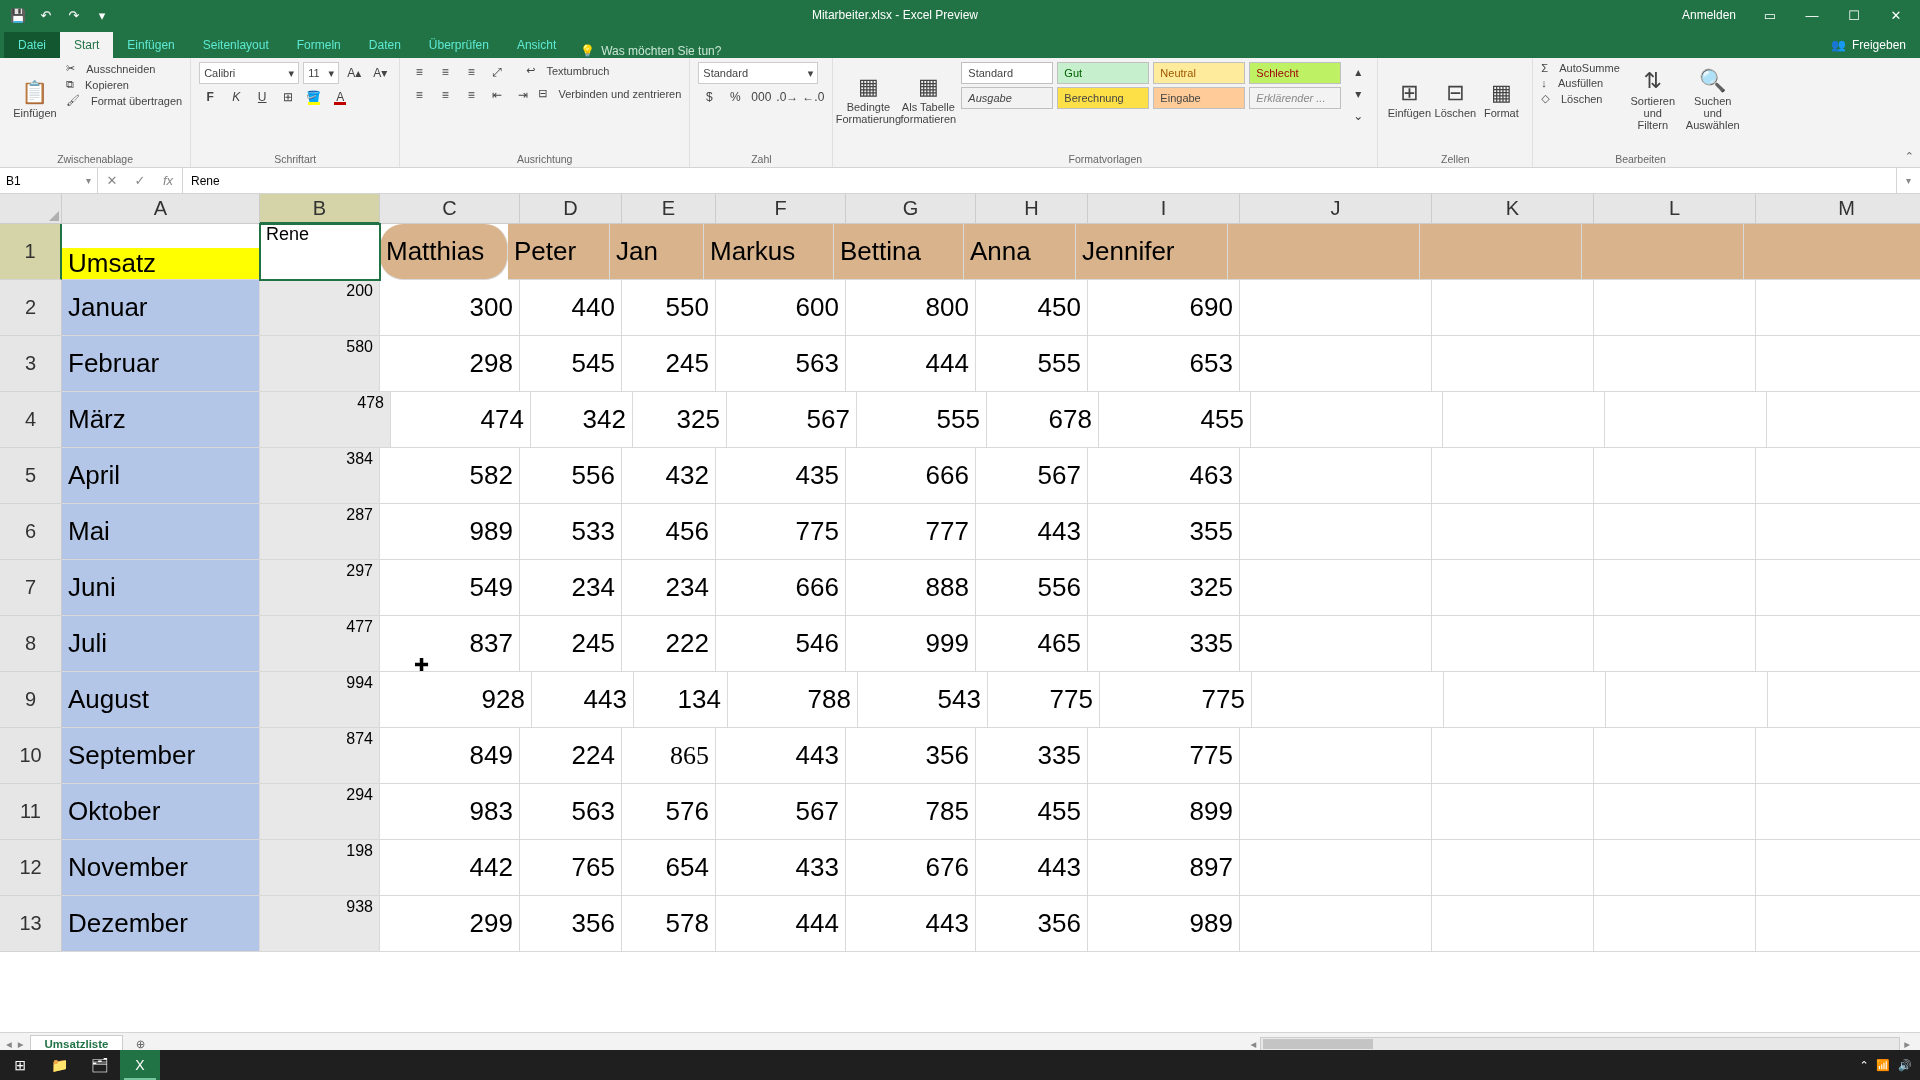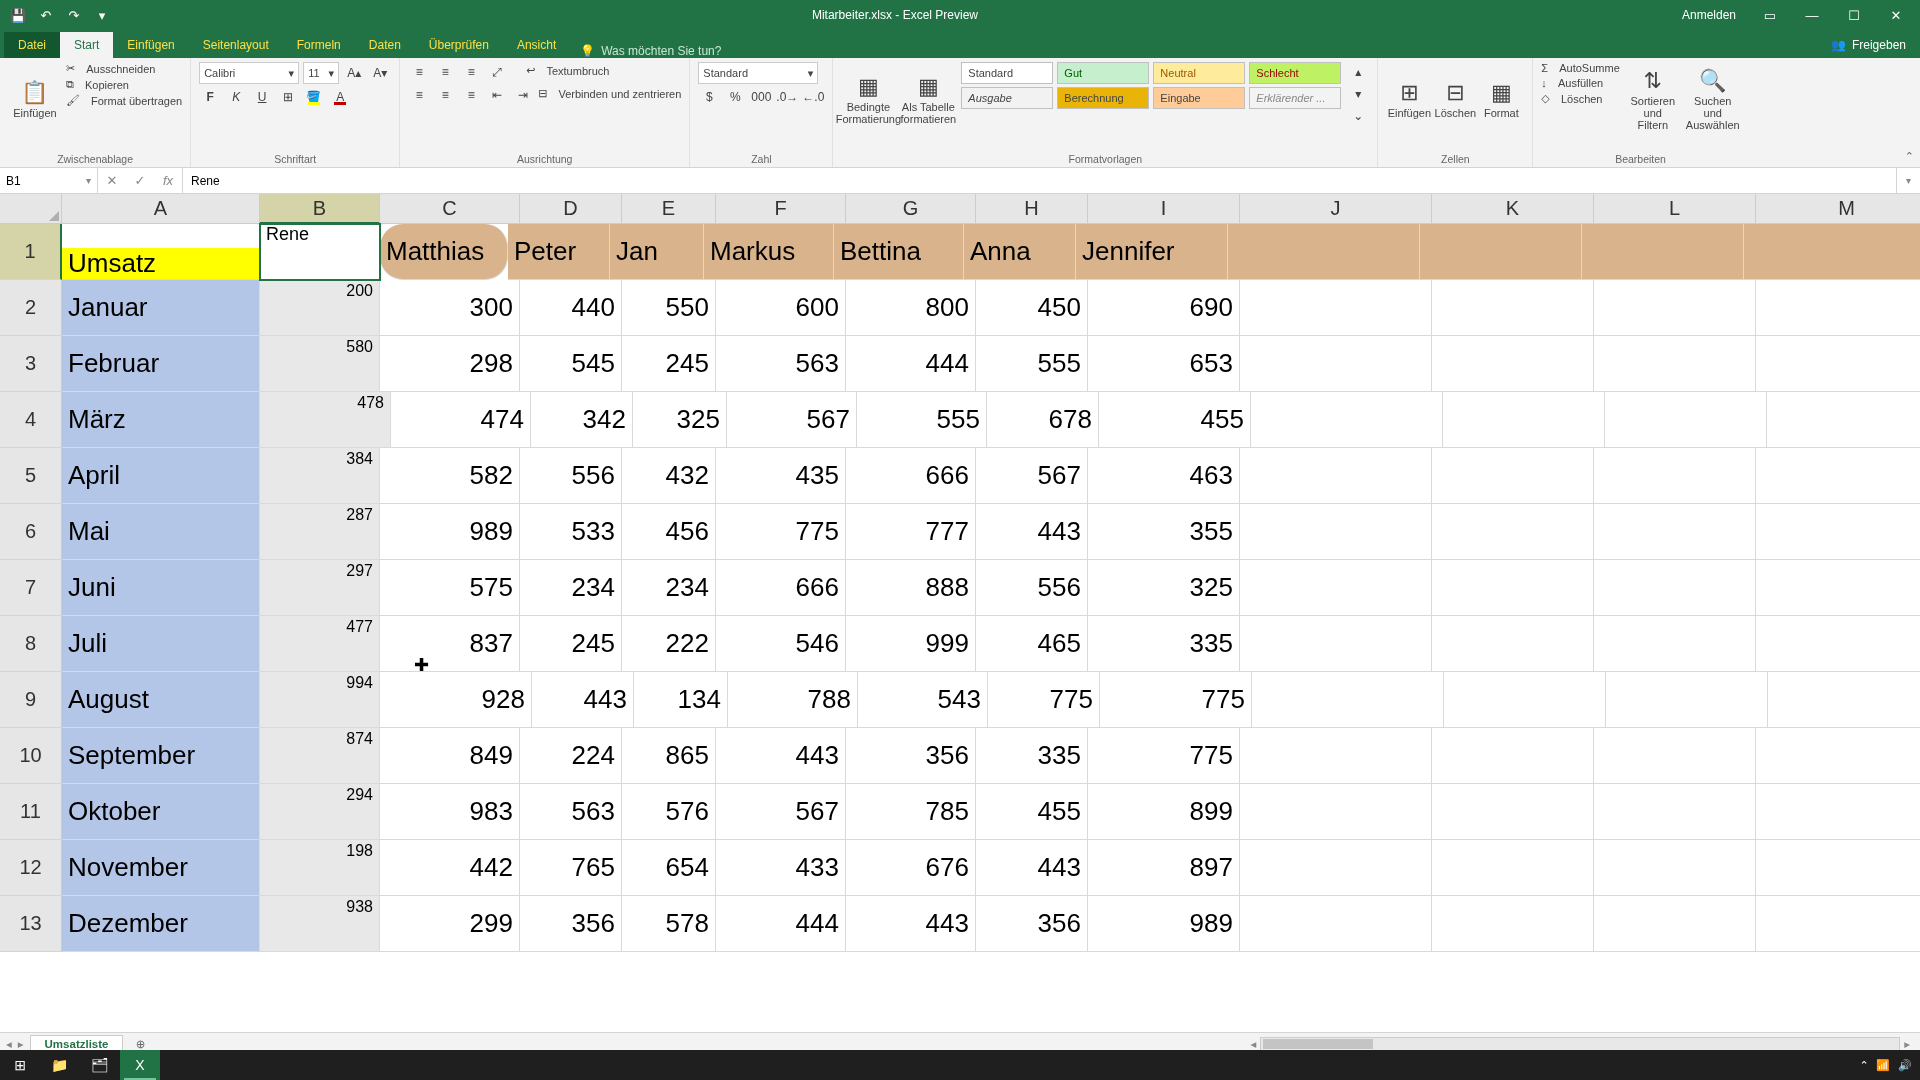--- a/index.html
+++ b/index.html
@@ -9,42 +9,42 @@
 .titlebar { height: 30px; background: #217346; display: flex; align-items: center; color: #fff; font-size: 12px; }
 .titlebar .qat { display: flex; align-items: center; gap: 4px; padding: 0 6px; }
 .titlebar .qat-btn { width: 24px; height: 22px; display: flex; align-items: center; justify-content: center; color: #fff; font-size: 13px; }
 .titlebar .title-center { flex: 1; text-align: center; font-size: 12px; }
 .titlebar .title-right { display: flex; align-items: center; gap: 2px; padding-right: 4px; }
 .titlebar .title-right .tr-btn { width: 40px; height: 28px; display: flex; align-items: center; justify-content: center; font-size: 13px; }
 .titlebar .title-right .signin { padding: 0 12px; font-size: 12px; }
 
 
 .ribbon-tabs { height: 28px; background: #217346; display: flex; align-items: flex-end; padding-left: 4px; }
-.ribbon-tab { padding: 6px 14px; font-size: 12px; color: #fde047; cursor: pointer; }
+.ribbon-tab { padding: 6px 14px; font-size: 12px; color: #5eead4; cursor: pointer; }
 .ribbon-tab.file { background: #12572f; }
 .ribbon-tab.active { background: #f3f3f3; color: #217346; }
 .ribbon-tell { display: flex; align-items: center; gap: 6px; color: #c8e6d2; padding: 0 10px; font-size: 12px; }
 .ribbon-share { margin-left: auto; color: #fff; padding: 6px 14px; font-size: 12px; display: flex; align-items: center; gap: 6px; }
 
 
 .ribbon { height: 110px; background: #f3f3f3; border-bottom: 1px solid #d4d4d4; display: flex; font-size: 11px; color: #444; position: relative; }
 .ribbon-group { border-right: 1px solid #e0e0e0; padding: 4px 8px 2px 8px; display: flex; flex-direction: column; justify-content: space-between; }
 .ribbon-group-label { text-align: center; font-size: 10.5px; color: #666; padding-top: 2px; }
 .rb-row { display: flex; align-items: center; gap: 4px; margin-bottom: 3px; }
 .rb-bigbtn { display: flex; flex-direction: column; align-items: center; justify-content: center; width: 54px; height: 76px; text-align: center; gap: 2px; font-size: 11px; line-height: 1.1; }
 .rb-bigbtn .ico { font-size: 22px; }
 .rb-sel { height: 22px; border: 1px solid #ccc; background: #fff; font-size: 11px; padding: 0 4px; display: flex; align-items: center; justify-content: space-between; }
 .rb-btn-sm { width: 22px; height: 20px; display: flex; align-items: center; justify-content: center; border: 1px solid transparent; font-size: 12px; }
 .style-box { width: 92px; height: 22px; border: 1px solid #c0c0c0; font-size: 11px; padding: 2px 6px; display: flex; align-items: center; }
 .style-standard { background: #fff; }
 .style-gut { background: #c6efce; color: #006100; }
 .style-neutral { background: #ffeb9c; color: #9c5700; }
 .style-schlecht { background: #bef264; color: #9c0006; }
 .style-ausgabe { background: #f2f2f2; font-style: italic; }
-.style-berechnung { background: #eab308; }
+.style-berechnung { background: #fde047; }
 .style-eingabe { background: #ffcc99; }
 .style-erkl { font-style: italic; color: #888; }
 .collapse-ribbon { position: absolute; right: 6px; bottom: 4px; font-size: 11px; color: #666; }
 
 
 .formula-row { height: 26px; border-bottom: 1px solid #d4d4d4; display: flex; align-items: stretch; background: #fff; }
 .name-box { width: 98px; border-right: 1px solid #d4d4d4; display: flex; align-items: center; padding: 0 6px; font-size: 12px; justify-content: space-between; }
 .fb-btns { display: flex; align-items: center; border-right: 1px solid #d4d4d4; }
 .fb-btn { width: 28px; display: flex; align-items: center; justify-content: center; color: #888; font-size: 13px; }
 .formula-input { flex: 1; display: flex; align-items: center; padding: 0 8px; font-size: 12px; }
@@ -445,21 +445,21 @@
           <div class="cell" style="width: 192px;"></div>
           <div class="cell" style="width: 162px;"></div>
           <div class="cell" style="width: 162px;"></div>
           <div class="cell" style="width: 182px;"></div>
         </div>
         <div class="cell-row">
           <div class="cell month-cell" style="width: 198px;">Juni</div>
           <div class="cell num sel-col-cell" style="width: 120px;">
             <span class="inval">297</span>
           </div>
-          <div class="cell num" style="width: 140px;">575</div>
+          <div class="cell num" style="width: 140px;">549</div>
           <div class="cell num" style="width: 102px;">234</div>
           <div class="cell num" style="width: 94px;">234</div>
           <div class="cell num" style="width: 130px;">666</div>
           <div class="cell num" style="width: 130px;">888</div>
           <div class="cell num" style="width: 112px;">556</div>
           <div class="cell num" style="width: 152px;">325</div>
           <div class="cell" style="width: 192px;"></div>
           <div class="cell" style="width: 162px;"></div>
           <div class="cell" style="width: 162px;"></div>
           <div class="cell" style="width: 182px;"></div>
@@ -498,21 +498,21 @@
           <div class="cell" style="width: 162px;"></div>
           <div class="cell" style="width: 182px;"></div>
         </div>
         <div class="cell-row">
           <div class="cell month-cell" style="width: 198px;">September</div>
           <div class="cell num sel-col-cell" style="width: 120px;">
             <span class="inval">874</span>
           </div>
           <div class="cell num" style="width: 140px;">849</div>
           <div class="cell num" style="width: 102px;">224</div>
-          <div class="cell num" style="width: 94px;">865</div>
+          <div class="cell num" style="width: 94px; font-family: Liberation Serif, serif;">865</div>
           <div class="cell num" style="width: 130px;">443</div>
           <div class="cell num" style="width: 130px;">356</div>
           <div class="cell num" style="width: 112px;">335</div>
           <div class="cell num" style="width: 152px;">775</div>
           <div class="cell" style="width: 192px;"></div>
           <div class="cell" style="width: 162px;"></div>
           <div class="cell" style="width: 162px;"></div>
           <div class="cell" style="width: 182px;"></div>
         </div>
         <div class="cell-row">

